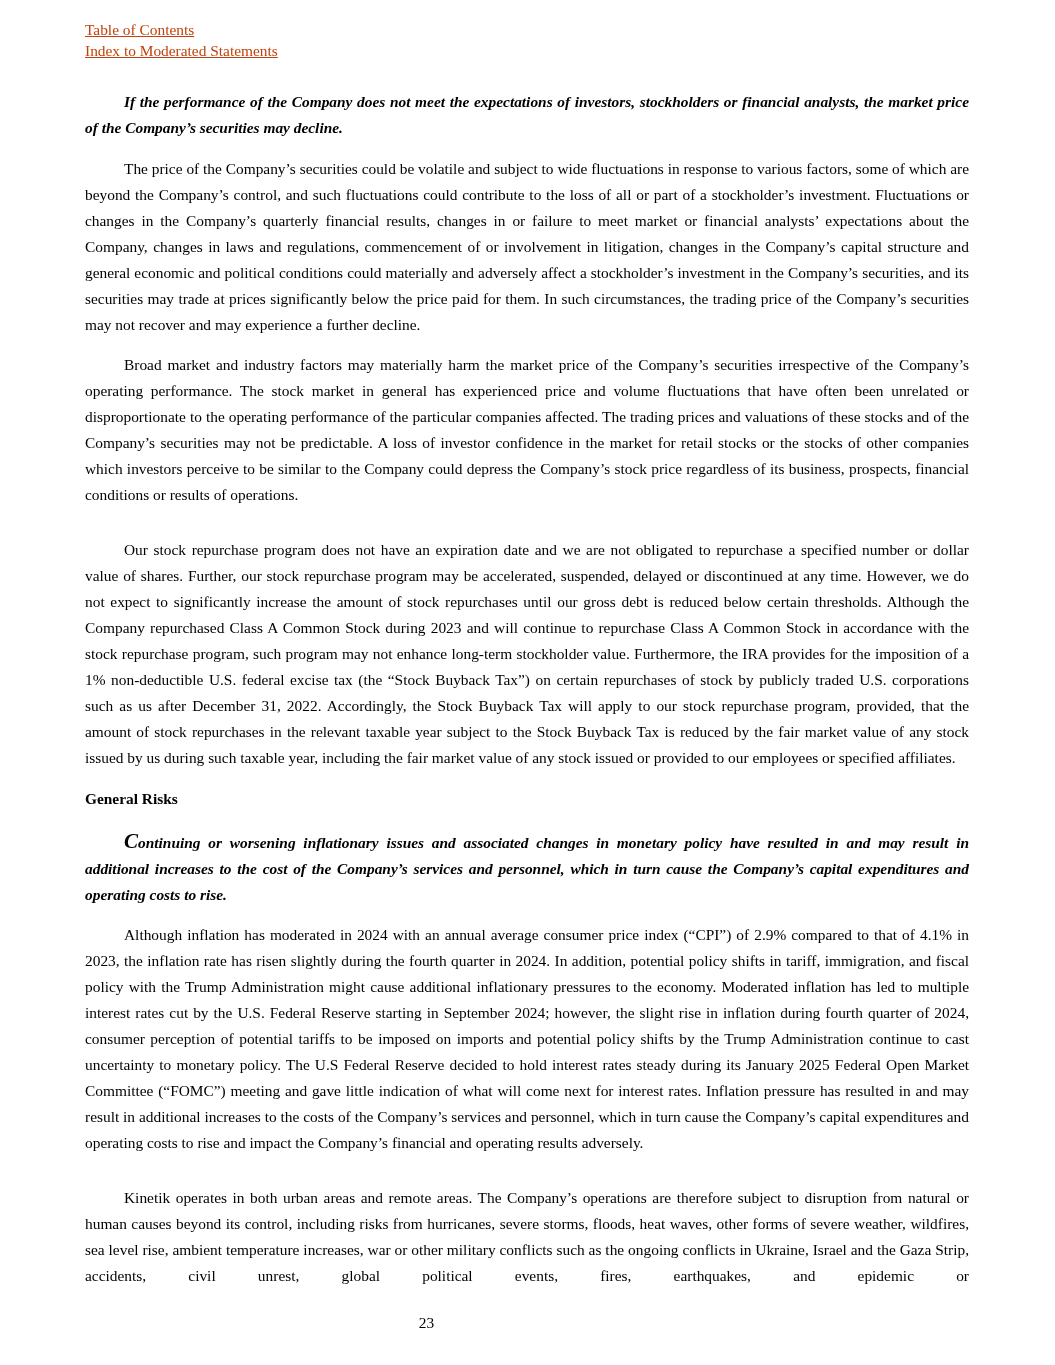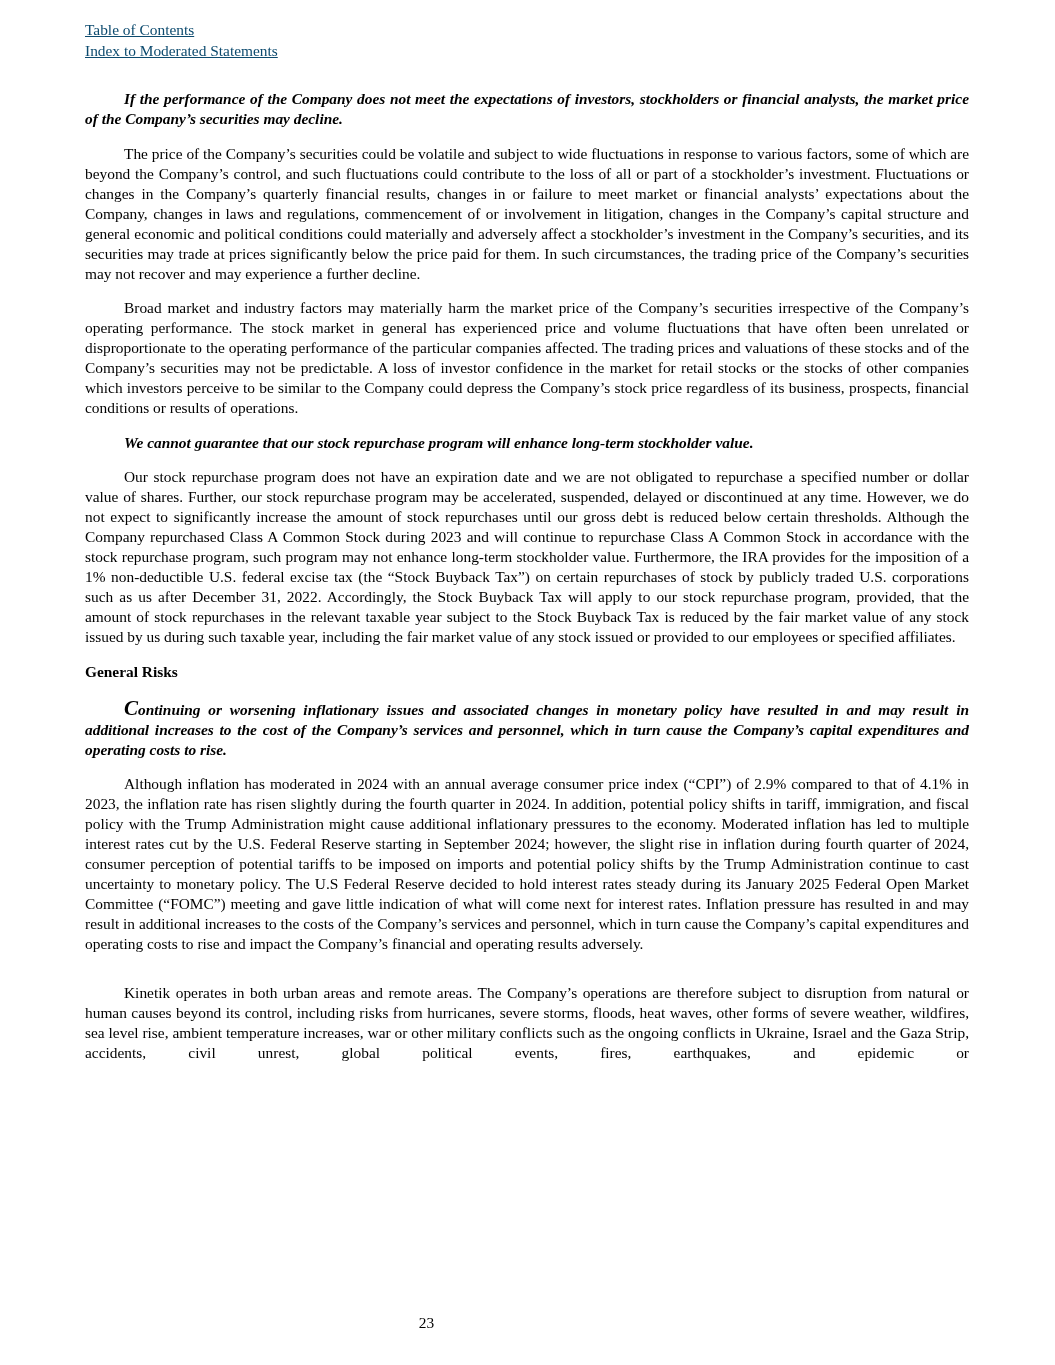--- a/index.html
+++ b/index.html
@@ -3,23 +3,23 @@
   <meta charset="utf-8">
   <style>
     html, body { margin: 0; padding: 0; background: #ffffff; }
     body {
       width: 1055px; height: 1365px; position: relative; overflow: hidden;
       font-family: "Liberation Serif", "DejaVu Serif", serif;
       color: #000000;
       font-size: 15.4px;
     }
     .nav { position: absolute; left: 85px; top: 19px; line-height: 21px; }
-    .nav a { display: block; color: #0c4a6e; text-decoration: underline; font-size: 15.4px; }
+    .nav a { display: block; color: #c2410c; text-decoration: underline; font-size: 15.4px; }
     .content { position: absolute; left: 85px; top: 89px; width: 884px; }
-    p { margin: 0; line-height: 20px; text-align: justify; }
+    p { margin: 0; line-height: 26px; text-align: justify; }
     .indent { text-indent: 39px; }
     .heading { font-weight: bold; font-style: italic; }
     .gap { height: 14.5px; }
     .section-title { font-weight: bold; }
     .bigC { font-size: 21px; }
     .page-number { position: absolute; left: 0; width: 853px; top: 1314px; text-align: center; font-size: 15.4px; }
   </style>
 </head>
 <body>
 
@@ -28,21 +28,20 @@
   <a href="#">Index to Moderated Statements</a>
 </div>
 
 <div class="content">
   <p class="indent heading">If the performance of the Company does not meet the expectations of investors, stockholders or financial analysts, the market price of the Company’s securities may decline.</p>
   <div class="gap"></div>
   <p class="indent">The price of the Company’s securities could be volatile and subject to wide fluctuations in response to various factors, some of which are beyond the Company’s control, and such fluctuations could contribute to the loss of all or part of a stockholder’s investment. Fluctuations or changes in the Company’s quarterly financial results, changes in or failure to meet market or financial analysts’ expectations about the Company, changes in laws and regulations, commencement of or involvement in litigation, changes in the Company’s capital structure and general economic and political conditions could materially and adversely affect a stockholder’s investment in the Company’s securities, and its securities may trade at prices significantly below the price paid for them. In such circumstances, the trading price of the Company’s securities may not recover and may experience a further decline.</p>
   <div class="gap"></div>
   <p class="indent">Broad market and industry factors may materially harm the market price of the Company’s securities irrespective of the Company’s operating performance. The stock market in general has experienced price and volume fluctuations that have often been unrelated or disproportionate to the operating performance of the particular companies affected. The trading prices and valuations of these stocks and of the Company’s securities may not be predictable. A loss of investor confidence in the market for retail stocks or the stocks of other companies which investors perceive to be similar to the Company could depress the Company’s stock price regardless of its business, prospects, financial conditions or results of operations.</p>
   <div class="gap"></div>
-  <p class="indent heading">We cannot guarantee that our stock repurchase program will enhance long-term stockholder value.</p>
   <div class="gap"></div>
   <p class="indent">Our stock repurchase program does not have an expiration date and we are not obligated to repurchase a specified number or dollar value of shares. Further, our stock repurchase program may be accelerated, suspended, delayed or discontinued at any time. However, we do not expect to significantly increase the amount of stock repurchases until our gross debt is reduced below certain thresholds. Although the Company repurchased Class A Common Stock during 2023 and will continue to repurchase Class A Common Stock in accordance with the stock repurchase program, such program may not enhance long-term stockholder value. Furthermore, the IRA provides for the imposition of a 1% non-deductible U.S. federal excise tax (the “Stock Buyback Tax”) on certain repurchases of stock by publicly traded U.S. corporations such as us after December 31, 2022. Accordingly, the Stock Buyback Tax will apply to our stock repurchase program, provided, that the amount of stock repurchases in the relevant taxable year subject to the Stock Buyback Tax is reduced by the fair market value of any stock issued by us during such taxable year, including the fair market value of any stock issued or provided to our employees or specified affiliates.</p>
   <div class="gap"></div>
   <p class="section-title">General Risks</p>
   <div class="gap" style="height:16px"></div>
   <p class="indent heading"><span class="bigC">C</span><span>ontinuing or worsening inflationary issues and associated changes in monetary policy have resulted in and may result in additional increases to the cost of the Company’s services and personnel, which in turn cause the Company’s capital expenditures and operating costs to rise.</span></p>
   <div class="gap"></div>
   <p class="indent">Although inflation has moderated in 2024 with an annual average consumer price index (“CPI”) of 2.9% compared to that of 4.1% in 2023, the inflation rate has risen slightly during the fourth quarter in 2024. In addition, potential policy shifts in tariff, immigration, and fiscal policy with the Trump Administration might cause additional inflationary pressures to the economy. Moderated inflation has led to multiple interest rates cut by the U.S. Federal Reserve starting in September 2024; however, the slight rise in inflation during fourth quarter of 2024, consumer perception of potential tariffs to be imposed on imports and potential policy shifts by the Trump Administration continue to cast uncertainty to monetary policy. The U.S Federal Reserve decided to hold interest rates steady during its January 2025 Federal Open Market Committee (“FOMC”) meeting and gave little indication of what will come next for interest rates. Inflation pressure has resulted in and may result in additional increases to the costs of the Company’s services and personnel, which in turn cause the Company’s capital expenditures and operating costs to rise and impact the Company’s financial and operating results adversely.</p>
   <div class="gap"></div>
   <div class="gap"></div>

